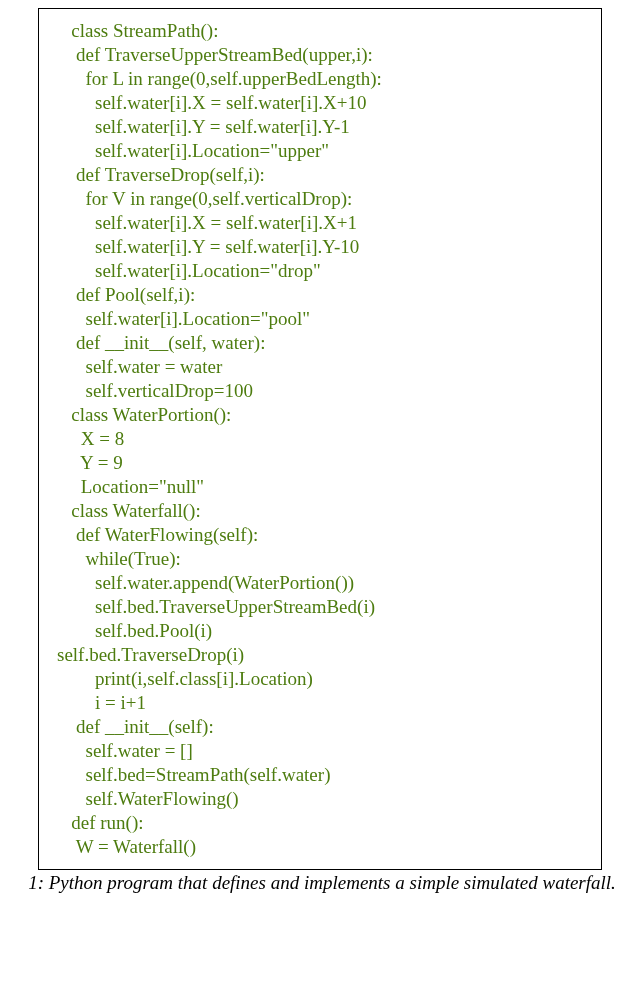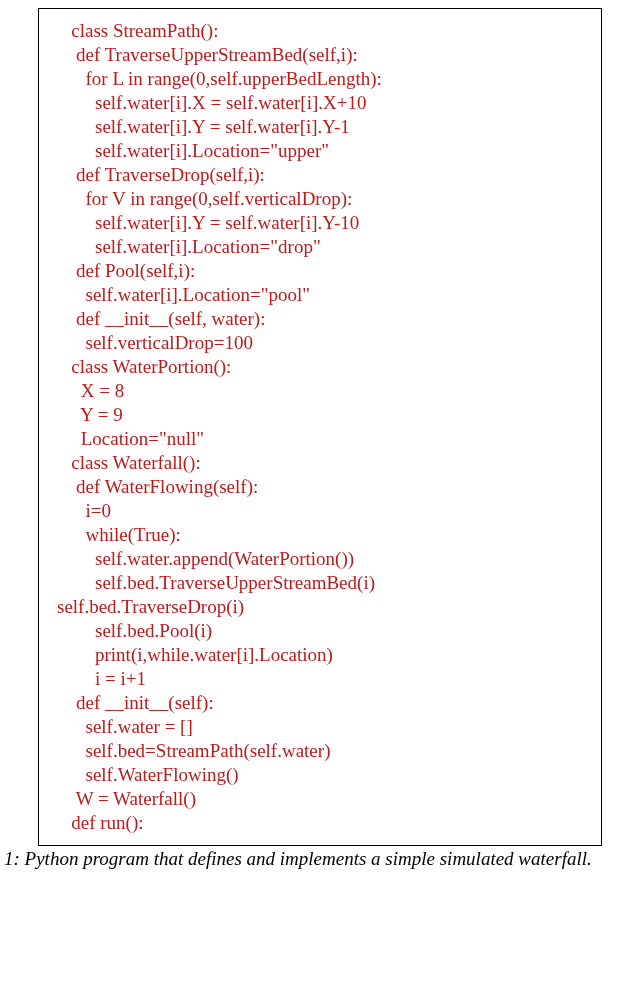--- a/index.html
+++ b/index.html
@@ -18,67 +18,68 @@
     border: 1.5px solid #000000;
     margin: 8px 38px 2px 38px;
     padding: 10px 18px 10px 18px;
     box-sizing: border-box;
   }
   .code-line {
     font-family: "Times New Roman", Times, serif;
     font-size: 19px;
     line-height: 24px;
     white-space: pre;
-    color: #b91c1c;
+    color: #4d7c0f;
   }
   .caption {
     font-family: "Times New Roman", Times, serif;
     font-style: italic;
     font-size: 19px;
-    text-align: left;
+    text-align: center;
     margin: 0 0 0 4px;
     white-space: nowrap;
   }
 </style>
 </head>
 <body>
 
 <div class="page">
   <div class="code-box">
     <div class="code-line">   class StreamPath():</div>
-    <div class="code-line">    def TraverseUpperStreamBed(self,i):</div>
+    <div class="code-line">    def TraverseUpperStreamBed(upper,i):</div>
     <div class="code-line">      for L in range(0,self.upperBedLength):</div>
     <div class="code-line">        self.water[i].X = self.water[i].X+10</div>
     <div class="code-line">        self.water[i].Y = self.water[i].Y-1</div>
     <div class="code-line">        self.water[i].Location="upper"</div>
     <div class="code-line">    def TraverseDrop(self,i):</div>
     <div class="code-line">      for V in range(0,self.verticalDrop):</div>
+    <div class="code-line">        self.water[i].X = self.water[i].X+1</div>
     <div class="code-line">        self.water[i].Y = self.water[i].Y-10</div>
     <div class="code-line">        self.water[i].Location="drop"</div>
     <div class="code-line">    def Pool(self,i):</div>
     <div class="code-line">      self.water[i].Location="pool"</div>
     <div class="code-line">    def __init__(self, water):</div>
+    <div class="code-line">      self.water = water</div>
     <div class="code-line">      self.verticalDrop=100</div>
     <div class="code-line"></div>
     <div class="code-line">   class WaterPortion():</div>
     <div class="code-line">     X = 8</div>
     <div class="code-line">     Y = 9</div>
     <div class="code-line">     Location="null"</div>
     <div class="code-line"></div>
     <div class="code-line">   class Waterfall():</div>
     <div class="code-line">    def WaterFlowing(self):</div>
-    <div class="code-line">      i=0</div>
     <div class="code-line">      while(True):</div>
     <div class="code-line">        self.water.append(WaterPortion())</div>
     <div class="code-line">        self.bed.TraverseUpperStreamBed(i)</div>
+    <div class="code-line">        self.bed.Pool(i)</div>
     <div class="code-line">self.bed.TraverseDrop(i)</div>
-    <div class="code-line">        self.bed.Pool(i)</div>
-    <div class="code-line">        print(i,while.water[i].Location)</div>
+    <div class="code-line">        print(i,self.class[i].Location)</div>
     <div class="code-line">        i = i+1</div>
     <div class="code-line">    def __init__(self):</div>
     <div class="code-line">      self.water = []</div>
     <div class="code-line">      self.bed=StreamPath(self.water)</div>
     <div class="code-line">      self.WaterFlowing()</div>
+    <div class="code-line">   def run():</div>
     <div class="code-line">    W = Waterfall()</div>
-    <div class="code-line">   def run():</div>
   </div>
   <div class="caption">1: Python program that defines and implements a simple simulated waterfall.</div>
 </div>
 
 </body></html>

